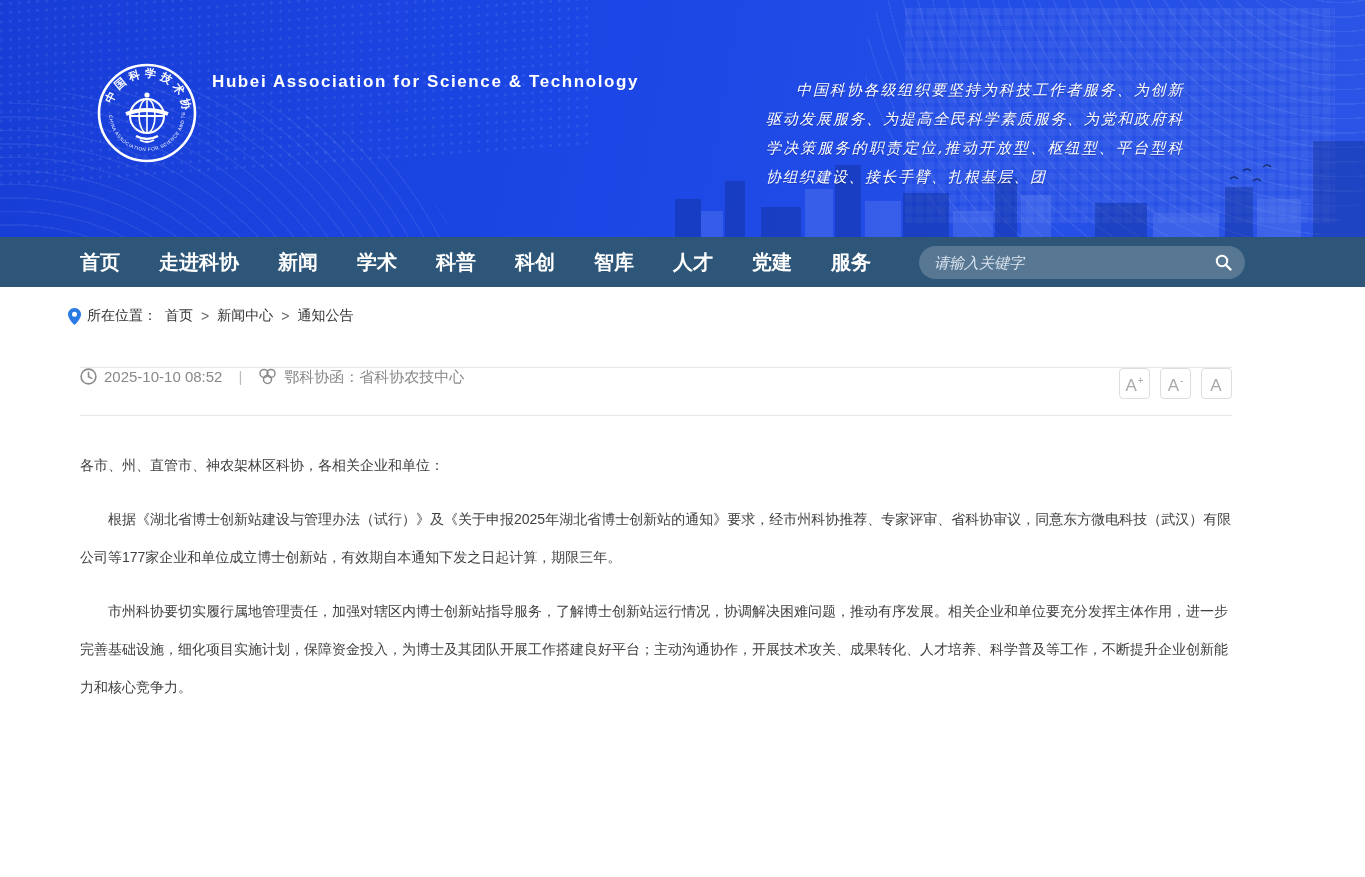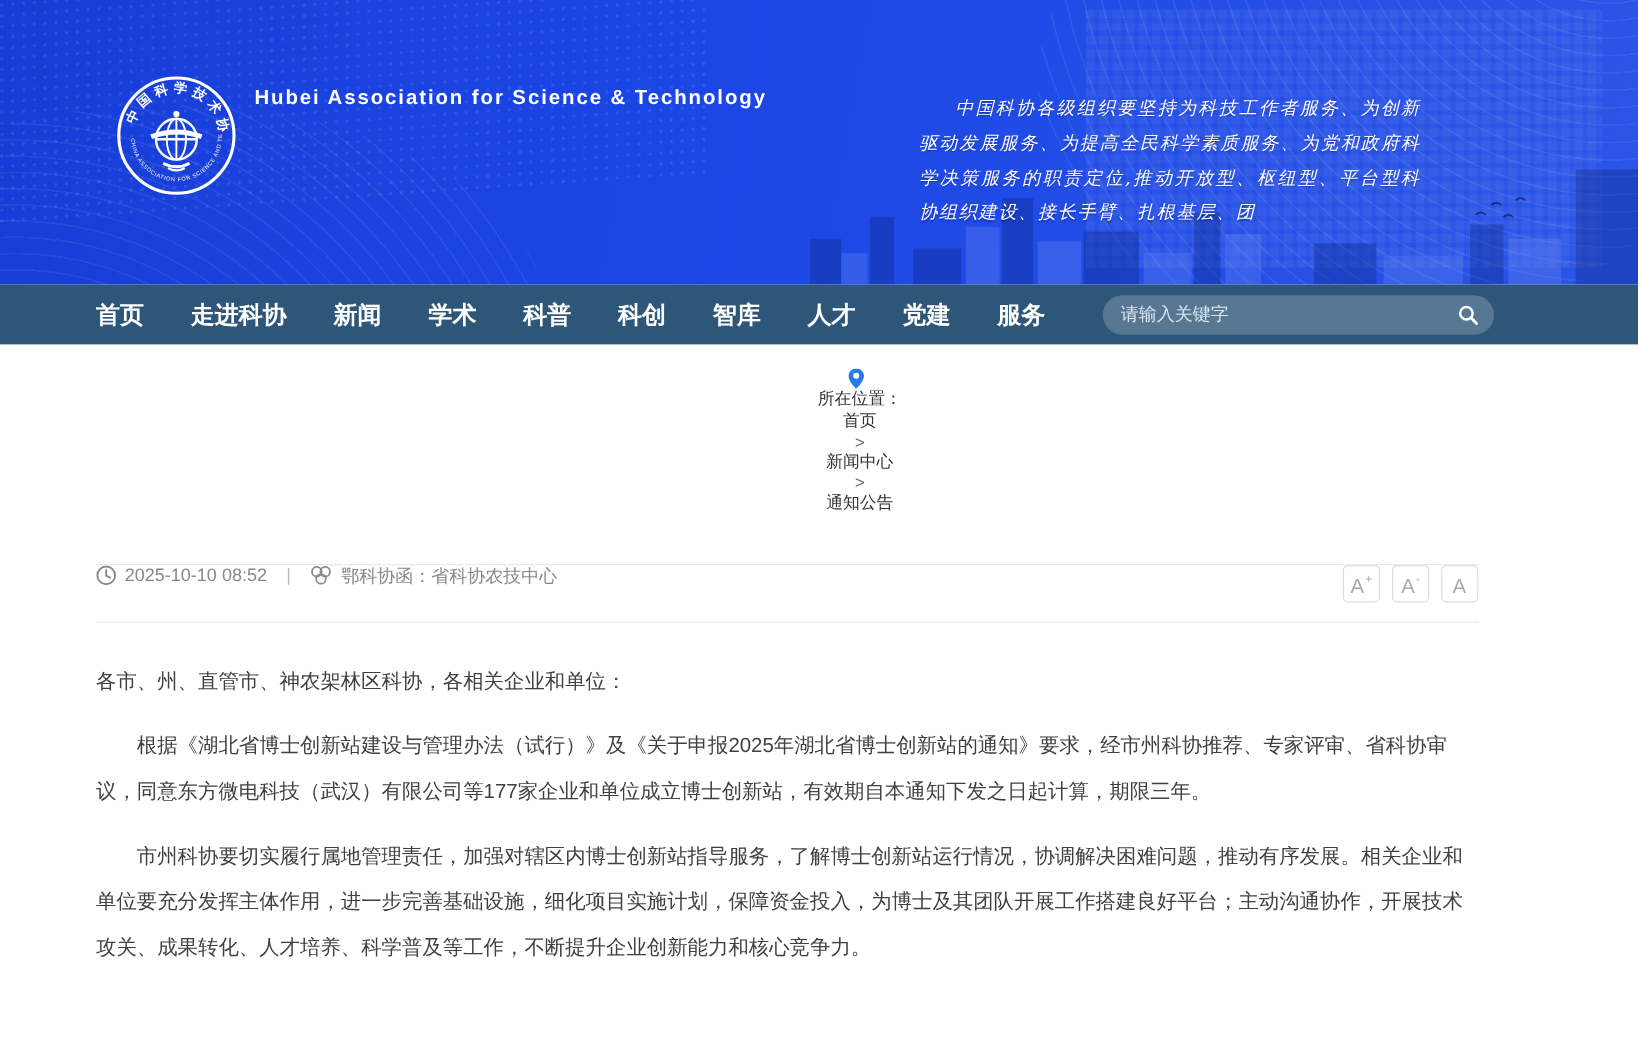--- a/index.html
+++ b/index.html
@@ -70,29 +70,29 @@
     color:#fff; font-weight:bold; font-size:20px;
     margin-right:39px; cursor:pointer; white-space:nowrap;
   }
   .search-box {
     margin-left:auto; width:326px; height:33px; border-radius:17px;
     background:rgba(255,255,255,.20);
     display:flex; align-items:center; padding:0 13px; cursor:text;
   }
   .search-box input {
     flex:1; border:none; outline:none; background:transparent;
-    color:#84cc16; font-size:15px; font-family:inherit;
+    color:#84cc16; font-size:15px; font-family:inherit;font-style:italic;
   }
   .search-box input::placeholder { color:#e3ebf5; opacity:.95; }
   .search-btn { background:none; border:none; padding:0; cursor:pointer; display:flex; }
 
   
   .breadcrumb {
     margin-left:68px; padding-top:20px;
-    display:flex; align-items:center; font-size:14px; color:#333;flex-direction:column;
+    display:flex; align-items:center; font-size:14px; color:#333;
   }
   .breadcrumb .pin { margin-right:6px; display:flex; }
   .crumb-link { color:#333; cursor:pointer; margin:0 8px; }
   .crumb-link:first-of-type { margin-left:6px; }
   .crumb-sep { color:#666; }
 
   
   .container { width:1152px; margin-left:80px; }
   .article-title {
     margin-top:32px; text-align:center;
@@ -114,21 +114,21 @@
   .fbtn {
     width:31px; height:31px; background:#fff;
     border:1px solid #ddd; border-radius:4px;
     color:#aaa; font-size:17px; font-family:inherit;
     display:flex; align-items:flex-end; justify-content:center;
     padding-bottom:4px; cursor:pointer; line-height:1;
   }
   .fbtn .sup { font-size:10px; margin-left:1px; transform:translateY(-8px); }
 
   .article-body {
-    margin-top:30px; color:#404040; font-size:17px; line-height:38px;
+    margin-top:30px; color:#404040; font-size:14px; line-height:38px;
   }
   .article-body p { margin:0 0 16px 0; }
   .article-body p.indent { text-indent:2em; }
 </style>
 </head>
 <body>
 
 <div class="site-header">
   <div class="dots-left"></div>
   <div class="swirl-tr"></div>

